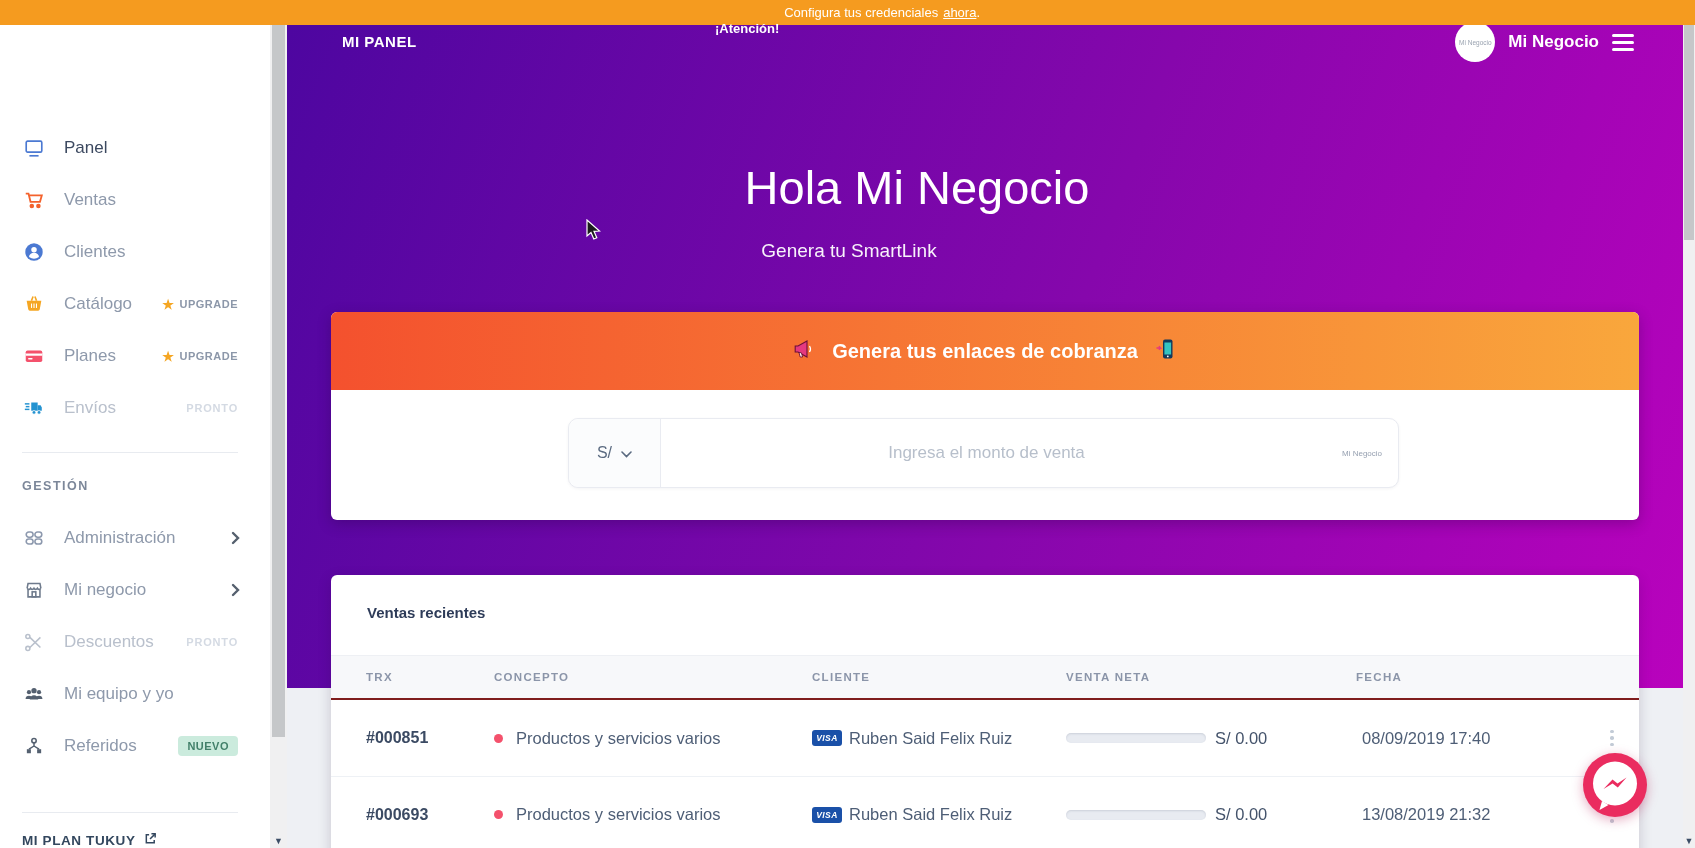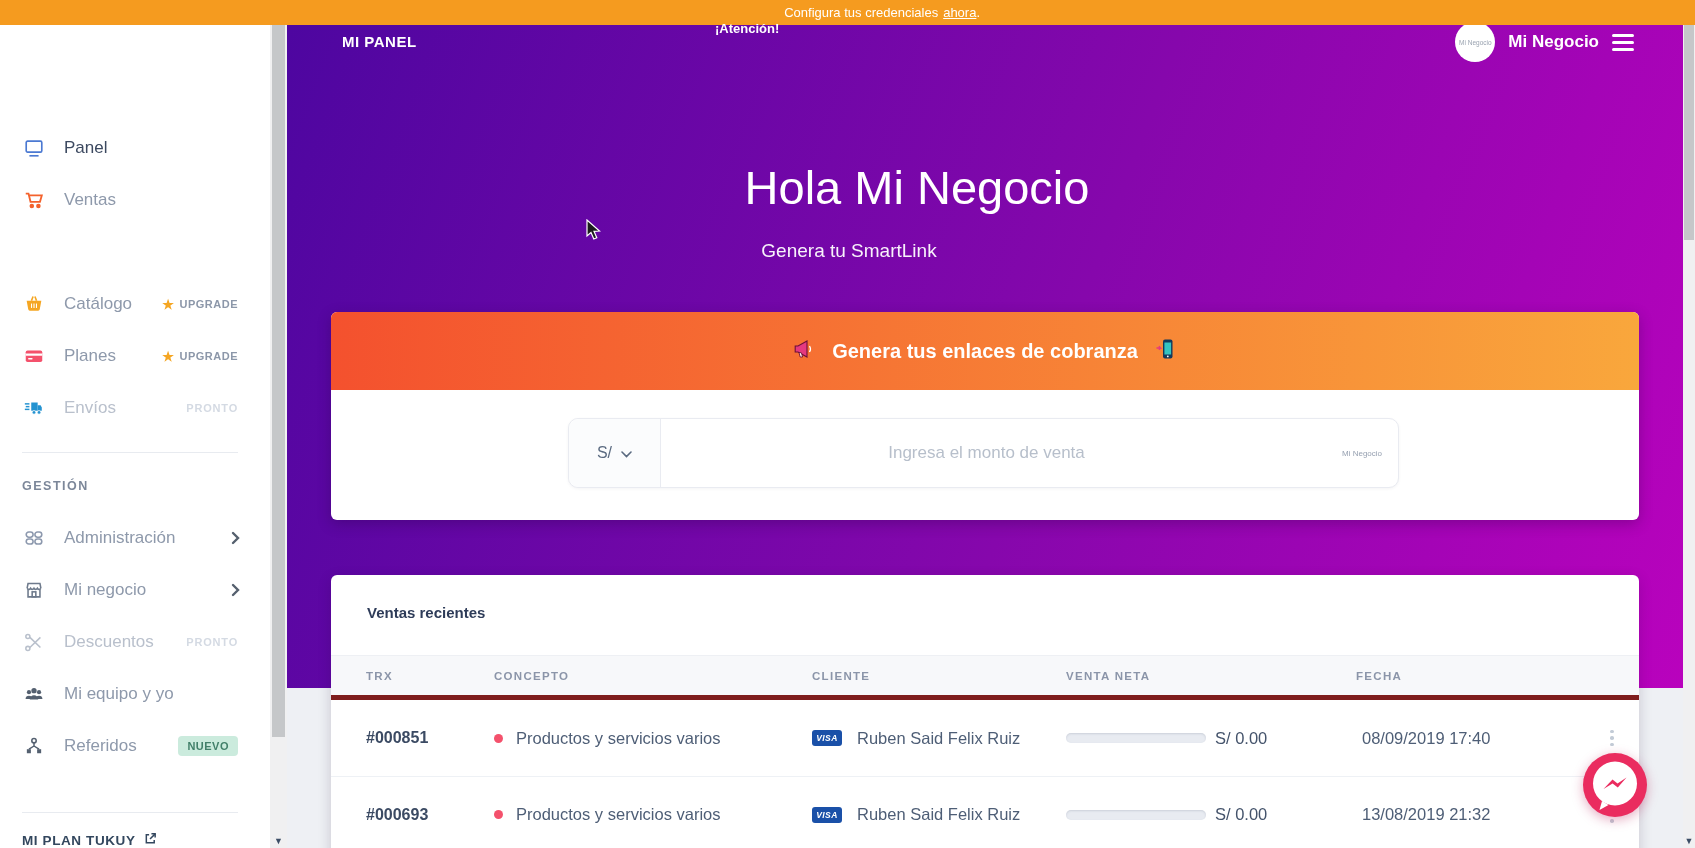--- a/index.html
+++ b/index.html
@@ -81,29 +81,29 @@
   .sl-watermark { width:86px; display:flex; align-items:center; justify-content:flex-end;
                   padding-right:16px; font-size:8px; color:#97a1b1; }
 
   
   .sales-card { position:absolute; left:331px; top:575px; width:1308px; height:290px; background:#fff;
                 border-radius:6px 6px 0 0; box-shadow:0 4px 14px rgba(30,0,50,.18); z-index:9; }
   .sales-title { position:absolute; left:36px; top:29px; font-size:15px; font-weight:700; color:#2e3c59; }
   .t-grid { display:grid; grid-template-columns:128px 318px 254px 290px 250px 1fr;
             align-items:center; padding-left:35px; padding-right:30px; }
   .t-head { position:absolute; left:0; top:80px; width:100%; height:45px; background:#f7f8fa;
-            border-top:1px solid #eef0f4; border-bottom:5px solid #7f1d1d;
+            border-top:1px solid #eef0f4; border-bottom:2px solid #7f1d1d;
             font-size:11.5px; font-weight:700; letter-spacing:1.3px; color:#8b95a9; }
   .t-row { position:absolute; left:0; width:100%; height:76px; }
   .t-row.r0 { top:125px; }
   .t-row.r1 { top:201px; border-top:1px solid #eef1f5; }
   .trx { font-size:16px; font-weight:700; color:#3b4a63; }
   .concept { display:flex; align-items:center; gap:13px; font-size:16.5px; color:#4e5e76; }
   .dot { width:9px; height:9px; border-radius:50%; background:#f4516c; flex:none; }
-  .client { display:flex; align-items:center; gap:15px; font-size:16.5px; color:#4e5e76; }
+  .client { display:flex; align-items:center; gap:7px; font-size:16.5px; color:#4e5e76; }
   .visa { width:30px; height:16px; background:#1a50a8; border-radius:3px; color:#fff;
           font-size:8.5px; font-weight:700; font-style:italic; letter-spacing:.4px;
           display:flex; align-items:center; justify-content:center; flex:none; }
   .venta { display:flex; align-items:center; gap:9px; font-size:16.5px; color:#44536b; }
   .pbar { width:140px; height:10px; border-radius:5px; background:#e8ebf1;
           box-shadow:inset 0 1px 2px rgba(120,130,150,.25); flex:none; }
   .fecha { font-size:16.5px; color:#4e5e76;margin-left:6px; }
   .kebab { justify-self:end; display:flex; flex-direction:column; gap:3px; cursor:pointer; padding:4px; }
   .kebab span { width:3.5px; height:3.5px; border-radius:50%; background:#c2cbd6; }
 
@@ -145,20 +145,30 @@
       <span class="s-icon">
         <svg width="22" height="22" viewBox="0 0 24 24" fill="none" stroke="#f4622c" stroke-width="2">
           <polyline points="3,5 6,5 8.2,14 18.5,14 20.5,7 7,7"></polyline>
           <circle cx="9.6" cy="18.5" r="1.5" fill="#f4622c"></circle>
             <circle cx="16.8" cy="18.5" r="1.5" fill="#f4622c"></circle>
         </svg>
       </span>
       <span class="s-label">Ventas</span>
     </div>
 
+    <div class="s-item" style="top:238px">
+      <span class="s-icon">
+        <svg width="22" height="22" viewBox="0 0 24 24">
+          <circle cx="12" cy="12" r="9.5" fill="#4b79d2"></circle>
+          <circle cx="12" cy="9.6" r="3" fill="#fff"></circle>
+          <path d="M6.6 17.4 a5.4 4.6 0 0 1 10.8 0 a9.5 9.5 0 0 1 -10.8 0 Z" fill="#fff"></path>
+        </svg>
+      </span>
+      <span class="s-label">Clientes</span>
+    </div>
 
     <div class="s-item" style="top:290px">
       <span class="s-icon">
         <svg width="22" height="22" viewBox="0 0 24 24">
           <path d="M9.2 8.5 L11 3.8 M14.8 8.5 L13 3.8" stroke="#f5a623" stroke-width="1.8" fill="none"></path>
           <path d="M4 8.5 h16 l-1.7 9.3 a1.8 1.8 0 0 1 -1.8 1.5 H7.5 a1.8 1.8 0 0 1 -1.8 -1.5 Z" fill="#f5a623"></path>
           <line x1="9.3" y1="11.5" x2="9.3" y2="16.3" stroke="#fff" stroke-width="1.2"></line>
           <line x1="12" y1="11.5" x2="12" y2="16.3" stroke="#fff" stroke-width="1.2"></line>
           <line x1="14.7" y1="11.5" x2="14.7" y2="16.3" stroke="#fff" stroke-width="1.2"></line>
         </svg>

